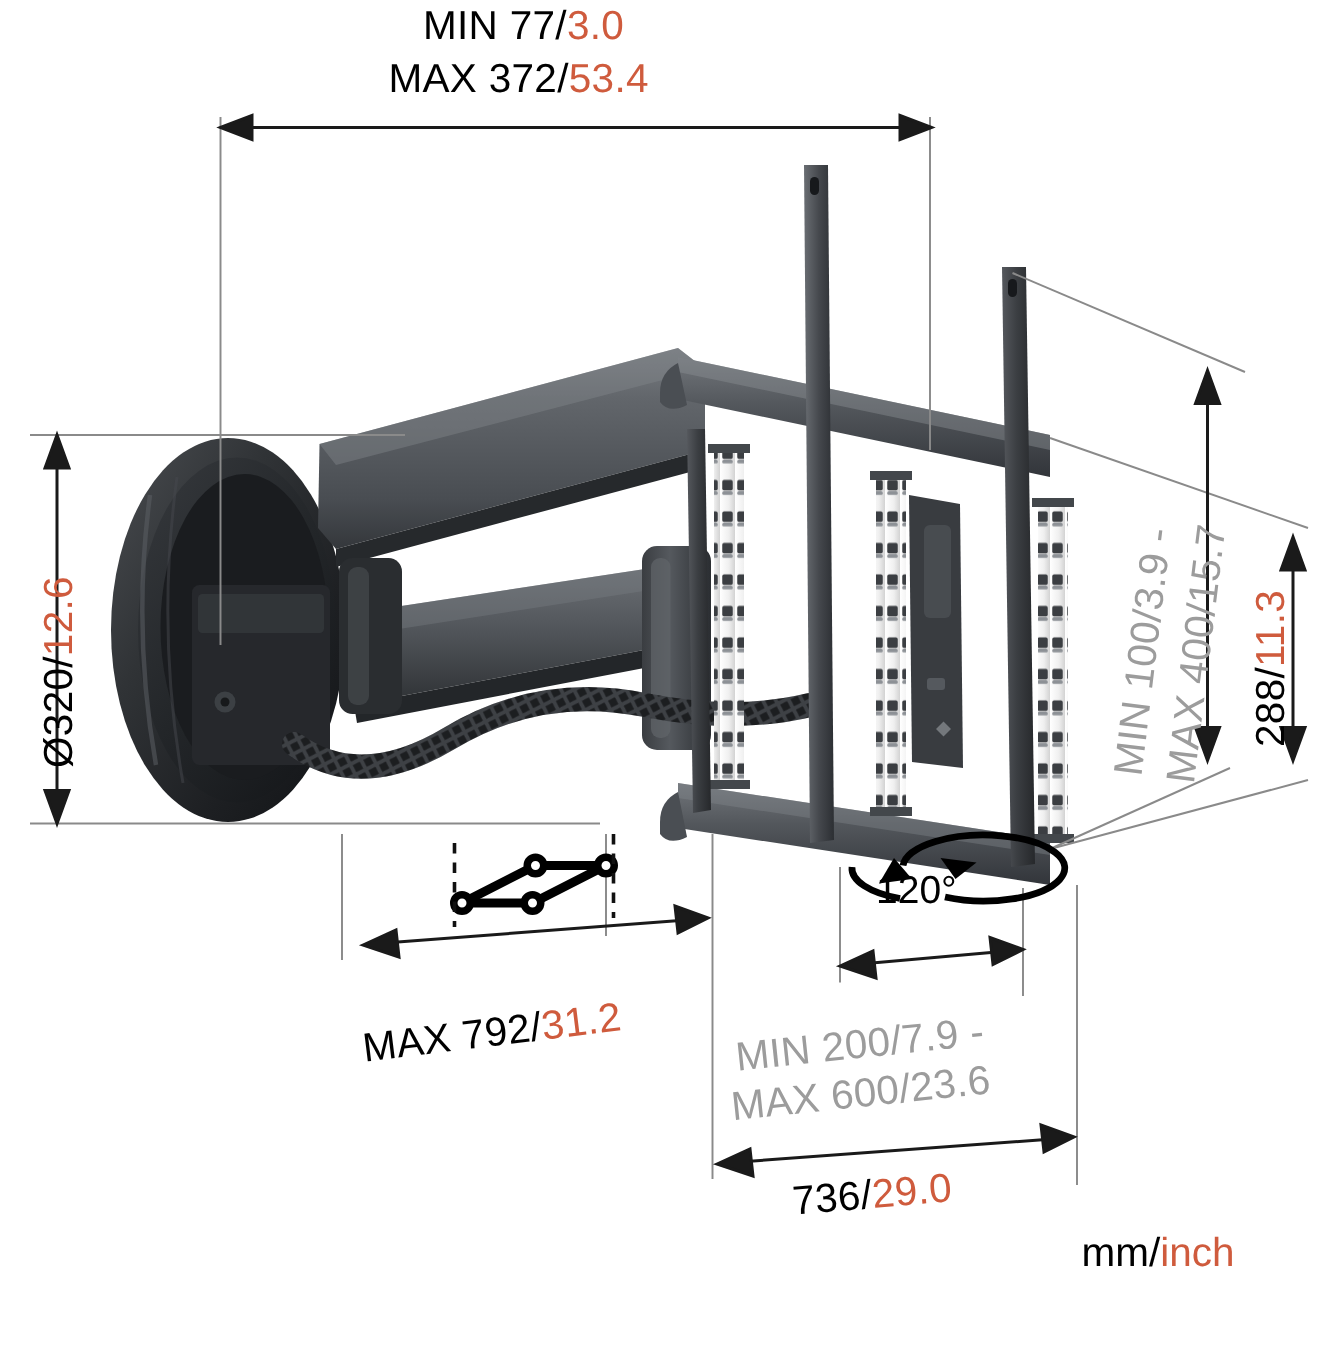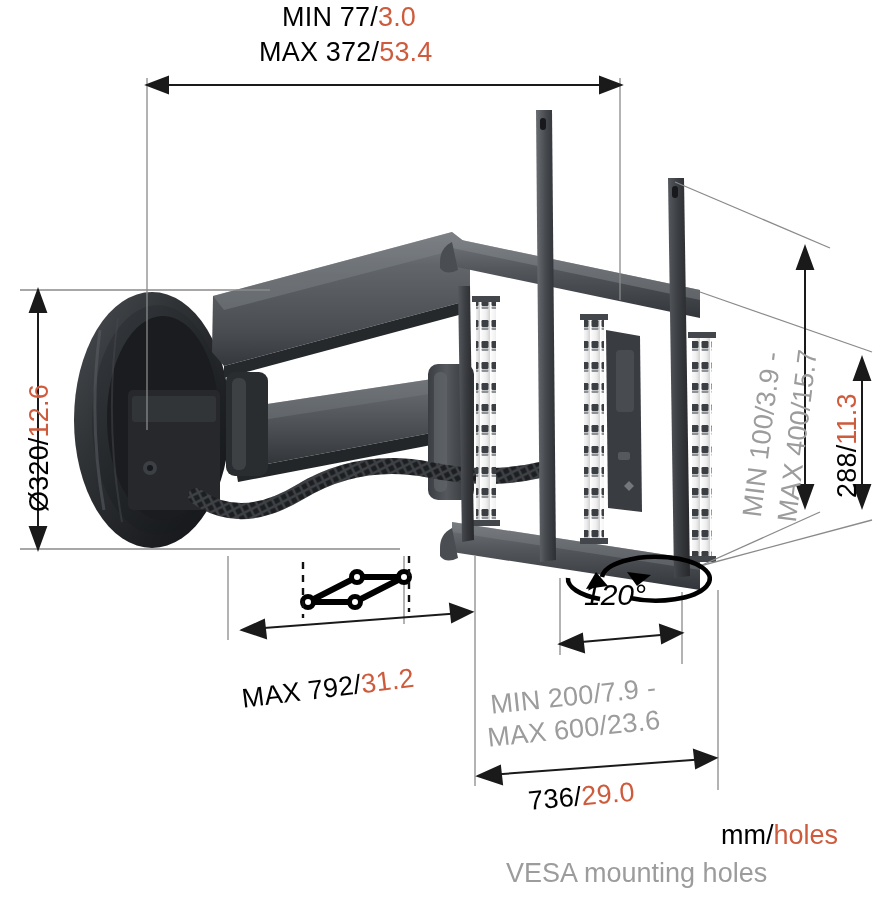--- a/index.html
+++ b/index.html
@@ -255,23 +255,22 @@
   <div class="txt dimlabel rot vesa" style="left:486px;top:723px;transform:rotate(-6deg);">MAX 600/23.6</div>
 
   <div class="txt dimlabel rot" style="left:527px;top:786px;transform:rotate(-5deg);">
     <span class="mm">736</span><span class="mm">/</span><span class="inch">29.0</span>
   </div>
 
   <div class="txt dimlabel rot" style="left:240px;top:684px;transform:rotate(-7deg);">
     <span class="mm">MAX </span><span class="mm">792</span><span class="mm">/</span><span class="inch">31.2</span>
   </div>
 
-  <div class="txt" style="left:584px;top:578px;font-size:30px;color:#000;font-style:italic;">
+  <div class="txt" style="left:584px;top:578px;font-size:26px;color:#000;">
     <span>120</span><span>°</span>
   </div>
 
   <div class="txt legend-top" style="left:721px;top:820px;">
-    <span class="mm">mm</span><span class="mm">/</span><span class="inch">holes</span>
-  </div>
-
-  <div class="txt legend-bot vesa" style="left:506px;top:858px;">VESA mounting holes</div>
+    <span class="mm">mm</span><span class="mm">/</span><span class="inch">inch</span>
+  </div>
+
 
 </div>
 
 </body></html>

